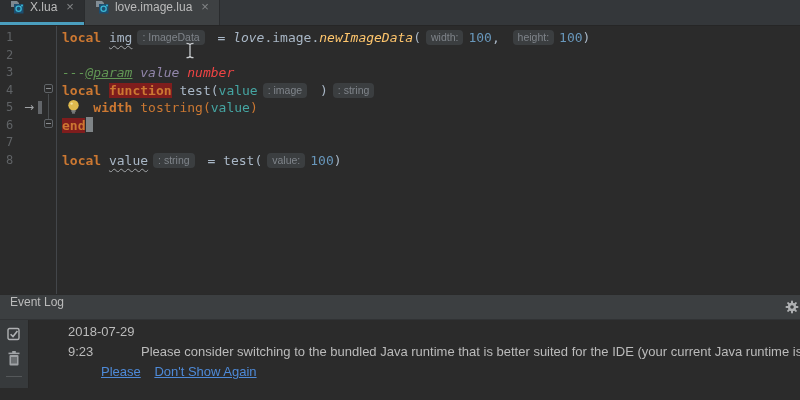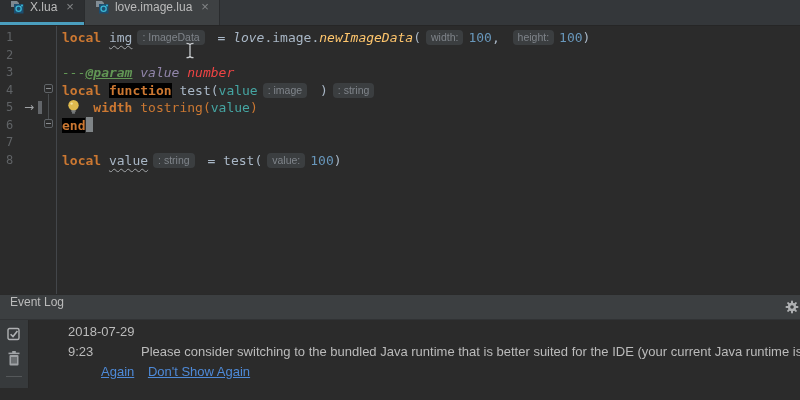--- a/index.html
+++ b/index.html
@@ -19,29 +19,29 @@
 
   
   .editor { position:relative; height:268px; background:#2B2B2B; overflow:hidden; }
   .gutter-sep { position:absolute; left:56px; top:0; bottom:0; width:1px; background:#43464A; }
   .gutter { position:absolute; left:0; top:3px; width:56px; }
   .gut-line { height:17.5px; line-height:17.5px; padding-left:6px; color:#606366; font-family:"DejaVu Sans Mono",monospace; font-size:12px; }
   .code { position:absolute; left:62px; top:3px; right:0; }
   .code-line { height:17.5px; line-height:17.5px; font-family:"DejaVu Sans Mono",monospace; font-size:13px; white-space:pre; color:#A9B7C6; }
 
   .tk-kw { color:#CC7832; font-weight:bold; }
-  .tk-hl { background:#000000; }
+  .tk-hl { background:#7f1d1d; }
   .tk-fn { color:#FFC66D; font-style:italic; }
   .tk-id { color:#A9B7C6; }
   .tk-idw { color:#A9B7C6; text-decoration:underline wavy #A5A8AB; text-decoration-thickness:1px; text-underline-offset:3px; }
   .tk-num { color:#6897BB; }
   .tk-param { color:#45A5A2; }
   .tk-call { color:#CC7832; }
   .tk-cmt { color:#629755; font-style:italic; }
-  .tk-tag { color:#629755; font-weight:bold; font-style:italic; text-decoration:underline; }
+  .tk-tag { color:#629755; font-weight:normal; font-style:italic; text-decoration:underline; }
   .tk-docparam { color:#9286AB; font-style:italic; }
   .tk-doctype { color:#ef4444; font-style:italic; }
   .tk-glob { color:#A9B7C6; font-style:italic; }
   .tk-inlay { display:inline-block; background:#3B3E40; color:#7F848A; font-family:"Liberation Sans",sans-serif; font-style:normal; font-weight:normal;
               font-size:10.5px; line-height:13px; padding:1px 5px; border-radius:4px; margin:0 5px; vertical-align:1px; }
 
   
   .fold-box { position:absolute; width:9px; height:9px; border:1px solid #5F6367; border-radius:2px; background:#2B2B2B; }
   .fold-box::after { content:""; position:absolute; left:1px; right:1px; top:3px; height:1px; background:#8A8D90; }
   .fold-line { position:absolute; width:1px; background:#4A4D4F; }
@@ -199,19 +199,19 @@
         </svg>
       </span>
     </div>
     <div class="evt-content">
       <div class="evt-date">2018-07-29</div>
       <div class="evt-msg">
         <span class="evt-time">9:23</span>
         <span class="evt-msg-text">Please consider switching to the bundled Java runtime that is better suited for the IDE (your current Java runtime is 1.8.0_171-b</span>
       </div>
       <div class="evt-links">
-        <a>Again</a>
+        <a>Please</a>
         <a>Don't Show Again</a>
       </div>
     </div>
   </div>
 
 </div>
 
 </body></html>

